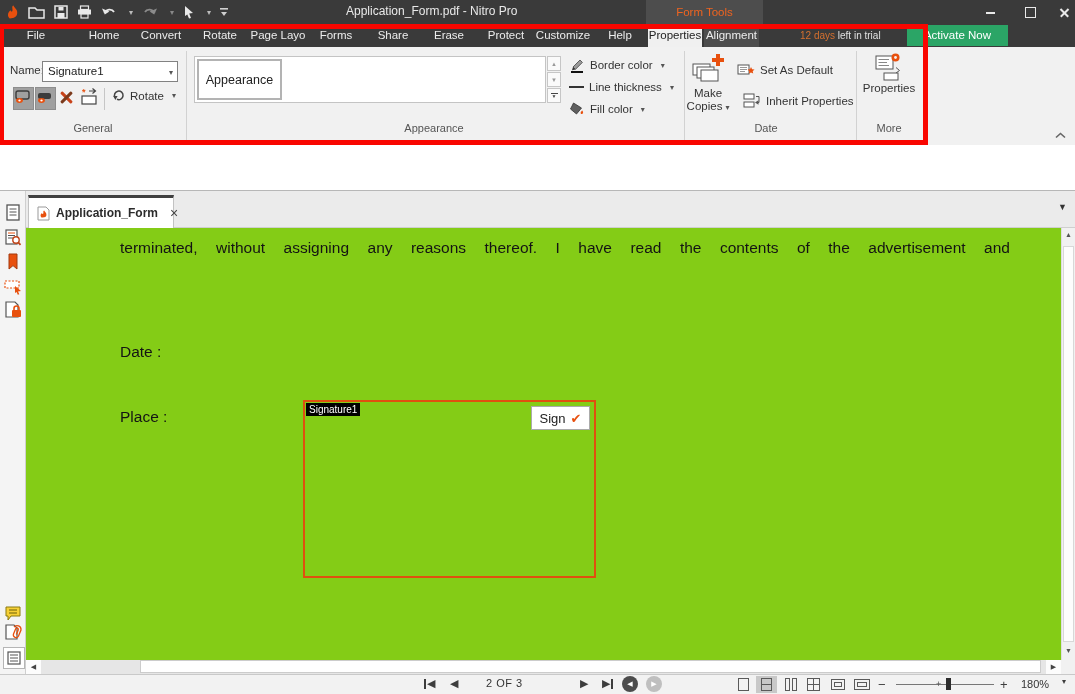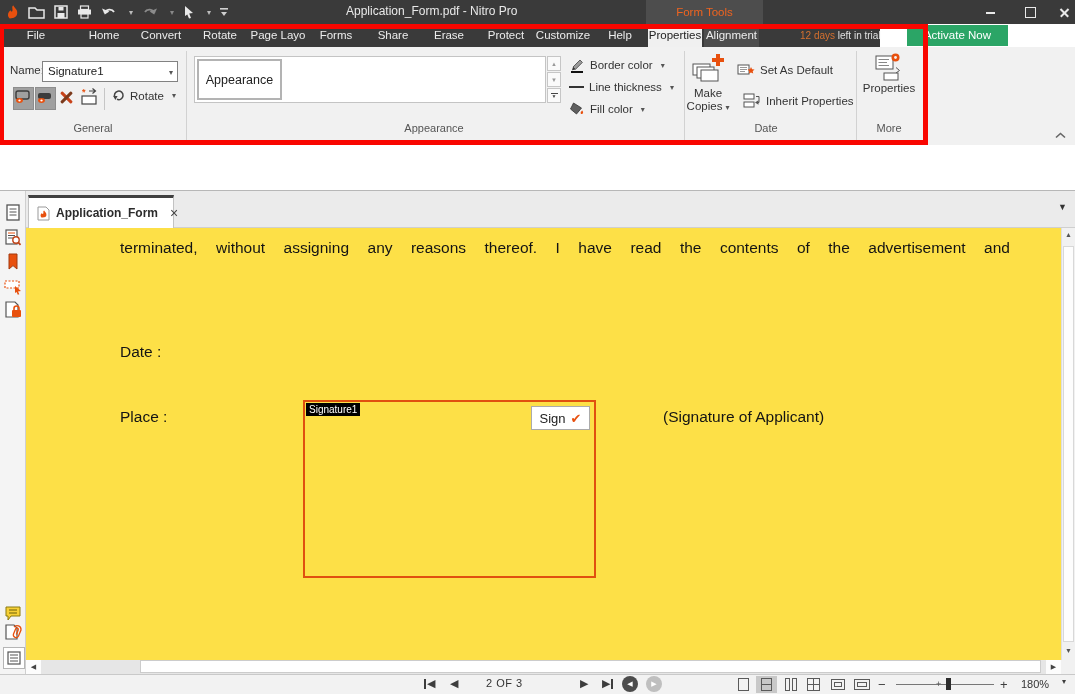--- a/index.html
+++ b/index.html
@@ -13,21 +13,21 @@
   .win-title{left:346px;top:4px;color:#e9e9e9;font-size:12px;white-space:nowrap;}
   .ctx-tab{left:646px;top:0;width:117px;height:24px;background:#4d4d4d;color:#ef6420;
            font-size:11.5px;text-align:center;line-height:24px;}
   .winbtn{top:4px;width:30px;height:17px;display:flex;align-items:center;justify-content:center;}
   .minbar{width:9px;height:2px;background:#e9e9e9;}
   .maxbox{width:9px;height:9px;border:1.4px solid #e9e9e9;}
   .xwrap{position:relative;width:11px;height:11px;}
   .xwrap i{position:absolute;left:0;top:5px;width:11px;height:1.6px;background:#e9e9e9;}
   .xwrap i:first-child{transform:rotate(45deg);} .xwrap i:last-child{transform:rotate(-45deg);}
   
-  .menurow{left:0;top:24px;width:880px;height:23px;background:#3a3a3a;}
+  .menurow{left:0;top:24px;width:1075px;height:23px;background:#3a3a3a;}
   .mtab{position:absolute;top:0;transform:translateX(-50%);color:#ececec;font-size:11.5px;
         line-height:23px;white-space:nowrap;}
   .ctxmtab{position:absolute;top:0;height:23px;font-size:11.5px;line-height:23px;text-align:center;
            overflow:hidden;white-space:nowrap;}
   .trial{position:absolute;top:0;line-height:23px;font-size:10px;white-space:nowrap;}
   .activate{position:absolute;left:907px;top:1px;width:101px;height:21px;background:#2ba566;
             color:#fff;font-size:11.5px;text-align:center;line-height:21px;}
   .login{position:absolute;left:1077px;top:0;color:#f2f2f2;font-size:11.5px;line-height:23px;}
   
   .ribbon{left:0;top:47px;width:1075px;height:98px;background:#f1f1f1;}
@@ -64,21 +64,21 @@
           border:1px solid #c2c2c2;border-top:3px solid #3f3f3f;border-bottom:none;box-sizing:border-box;
           display:flex;align-items:center;}
   .doctab .lbl{font-size:12px;font-weight:bold;color:#2b2b2b;margin-left:6px;}
   .doctab .cls{margin-left:12px;font-size:14px;color:#444;line-height:10px;}
   .tablist-dd{position:absolute;right:8px;top:11px;font-size:9px;color:#333;}
   
   .sidebar{left:0;top:191px;width:26px;height:483px;background:#f4f4f4;border-right:1px solid #cfcfcf;box-sizing:border-box;}
   .sbi{position:absolute;left:3px;width:20px;height:20px;display:flex;align-items:center;justify-content:center;}
   .sbi-box{border:1px solid #b5b5b5;background:#fff;}
   
-  .docarea{left:26px;top:228px;width:1035px;height:432px;background:#fde047;}
+  .docarea{left:26px;top:228px;width:1035px;height:432px;background:#84cc16;}
   .pdftext{font-size:15.5px;color:#141414;line-height:32px;}
   .just{text-align:justify;text-align-last:justify;}
   .sigbox{position:absolute;left:277px;top:172px;width:293px;height:178px;border:2px solid #e0500f;box-sizing:border-box;}
   .siglabel{position:absolute;left:1px;top:1px;background:#000;color:#fff;font-size:10px;padding:1px 3px;}
   .signbtn{position:absolute;right:4px;top:4px;width:59px;height:24px;background:#fff;border:1px solid #ababab;
            box-sizing:border-box;display:flex;align-items:center;justify-content:center;gap:5px;}
   .signbtn .t{font-size:13px;color:#222;}
   .signbtn .c{font-size:13px;color:#e8500e;}
   
   .vscroll{left:1061px;top:228px;width:14px;height:432px;background:#f1f1f1;border-left:1px solid #dedede;box-sizing:border-box;}
@@ -419,21 +419,20 @@
     <div class="abs pdftext just" style="left:94px;top:4px;width:890px">terminated, without assigning any reasons thereof.   I have read the contents of the advertisement and</div>
     <div class="abs pdftext" style="left:94px;top:108px">Date :</div>
     <div class="abs pdftext" style="left:94px;top:173px">Place :</div>
     <div class="sigbox">
       <span class="siglabel">Signature1</span>
       <span class="signbtn">
         <span class="t">Sign</span>
         <span class="c">✔</span>
       </span>
     </div>
-    <div class="abs pdftext" style="left:637px;top:173px">(Signature of Applicant)</div>
   </div>
 
   <div class="abs vscroll">
     <span class="varr" style="top:3px">▲</span>
     <div class="vthumb"></div>
     <span class="varr" style="top:419px">▼</span>
   </div>
   <div class="abs hscroll">
     <div class="hbtn" style="left:0">◀</div>
     <div class="hthumb"></div>

